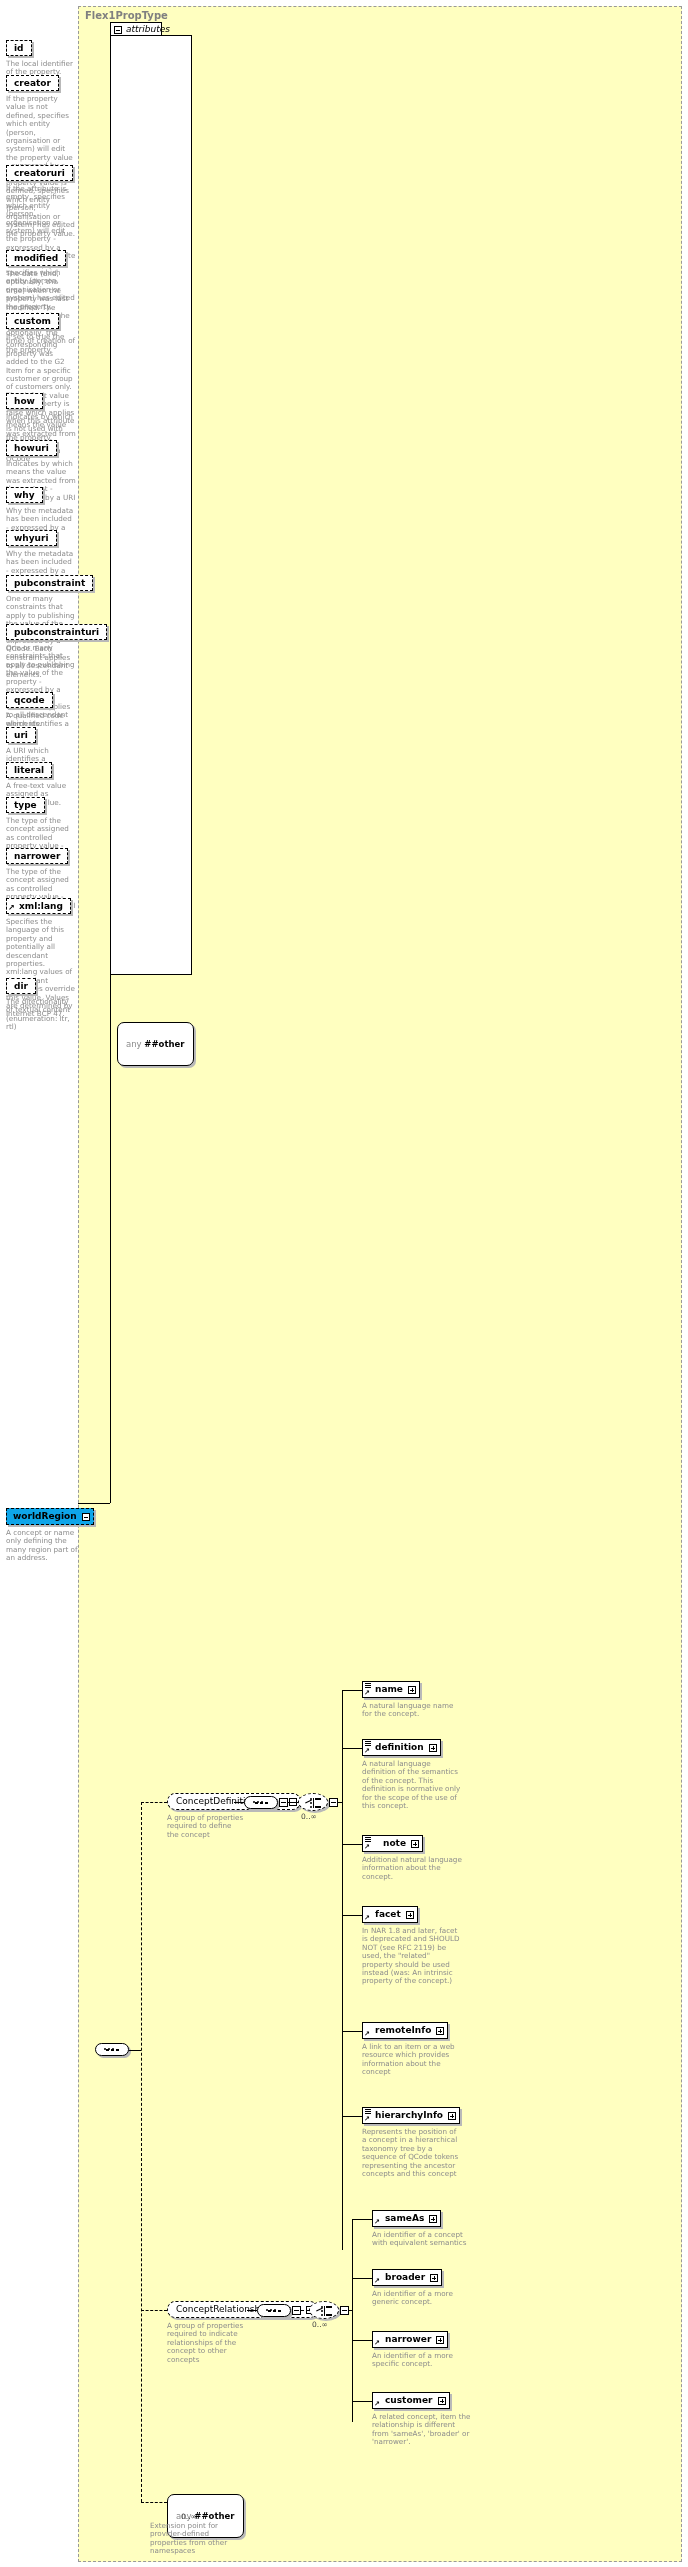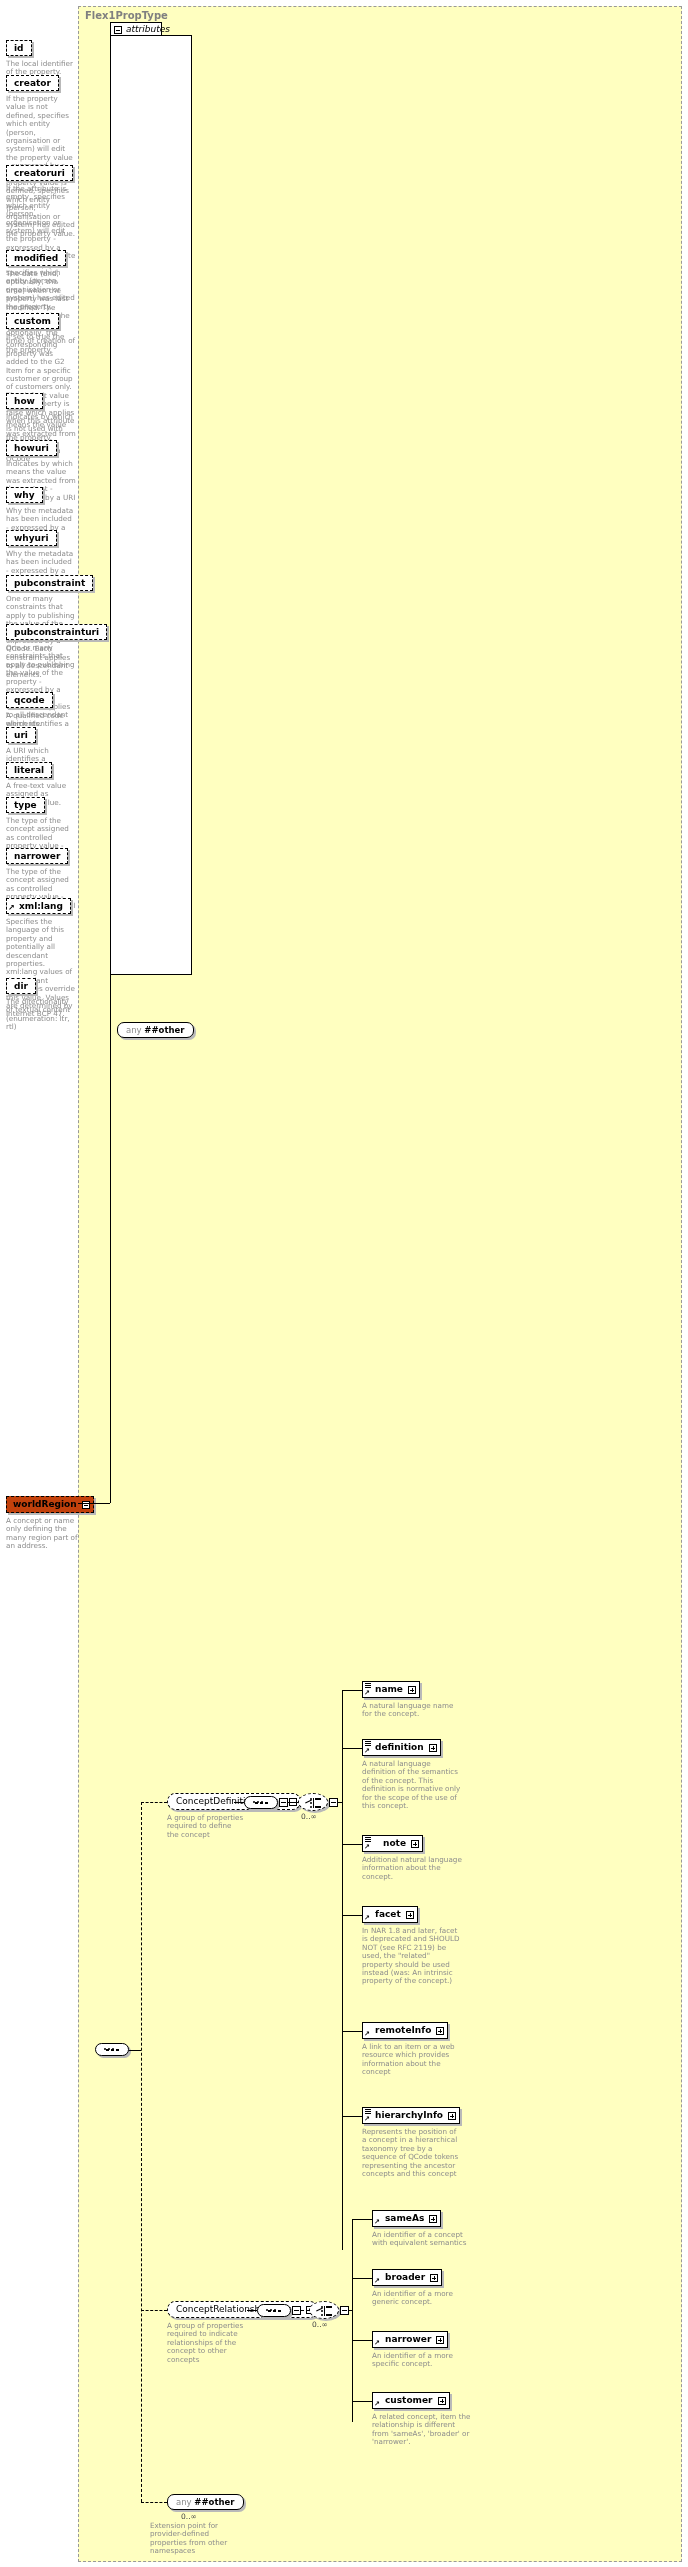--- a/index.html
+++ b/index.html
@@ -75,40 +75,41 @@
   .attr-arrow{
     position:absolute;left:1px;top:6px;
     font-size:8px;color:#000;line-height:6px;
   }
 
   
   .anyblk{
     position:absolute;
     border:1px solid #000;border-radius:7px;
     background:#fff;
-    padding:2px 8px;
+    padding:16px 8px;
     font-size:8.5px;
     box-shadow:2px 2px 0 #b9b9b9;
     white-space:nowrap;
   }
   .anyblk .lbl-any{color:#8c8c8c;}
   .anyblk .lbl-other{font-weight:bold;color:#000;}
 
   
   .root-el{
     position:absolute;left:6px;top:1496px;
     width:74px;
   }
   .root-chip{
     position:relative;display:inline-block;
-    border:1px dashed #000;background:#c2410c;
+    border:1px dashed #000;background:#0ea5e9;
     padding:2px 16px 2px 6px;
     font-weight:bold;font-size:9px;line-height:11px;
     box-shadow:2px 2px 0 #b9b9b9;
     white-space:nowrap;
+    margin-top:12px;
   }
   .expander{
     position:absolute;right:3px;top:50%;margin-top:-4px;
     width:8px;height:8px;border:1px solid #000;background:#fff;box-sizing:border-box;
   }
   .expander:after{content:"";position:absolute;left:1px;top:3px;width:4px;height:1px;background:#000;}
   .expander.plus:before{content:"";position:absolute;left:3px;top:1px;width:1px;height:4px;background:#000;}
   .root-desc{
     margin-top:4px;color:#8c8c8c;font-size:7.2px;line-height:8.4px;width:72px;
   }

